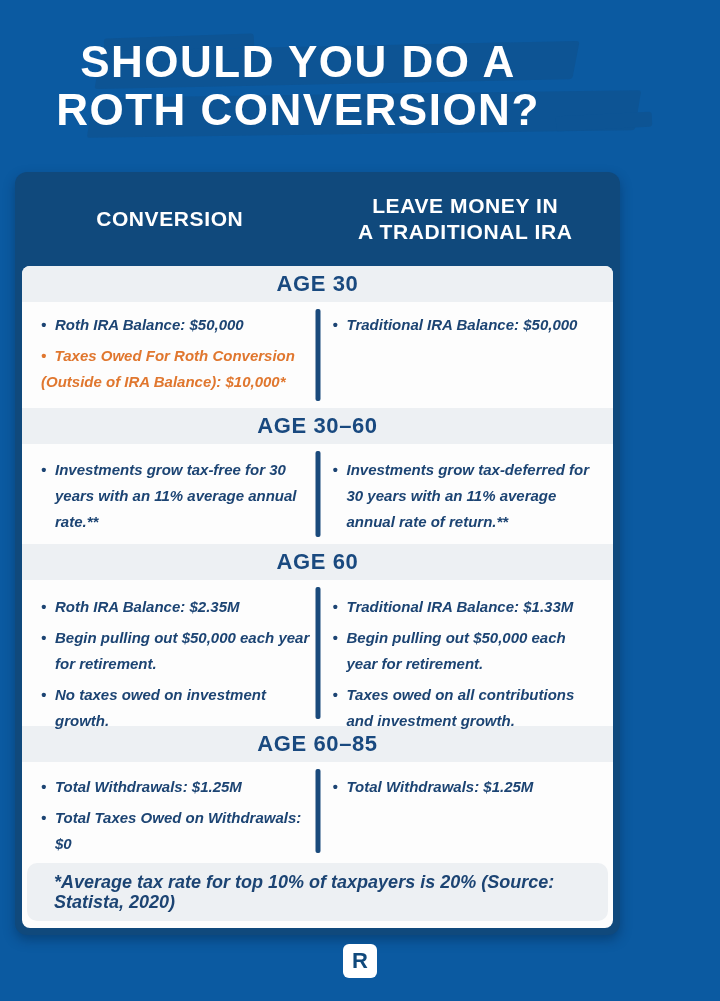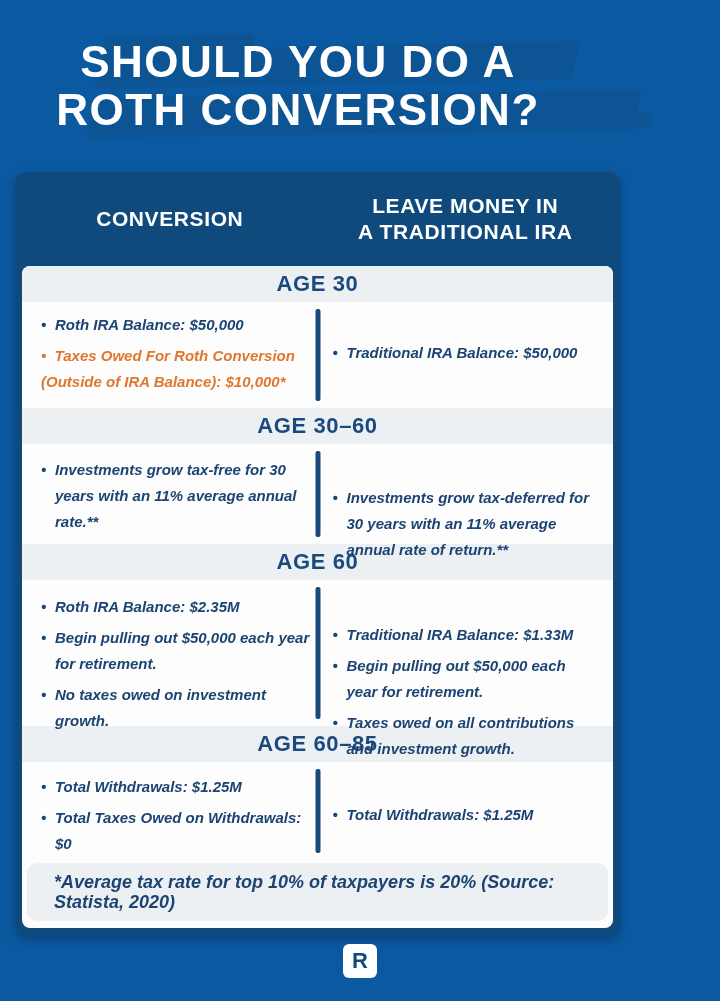--- a/index.html
+++ b/index.html
@@ -54,21 +54,21 @@
     height:36px;background:var(--band);
     display:flex;align-items:center;justify-content:center;
     color:var(--age-navy);font-weight:700;font-size:22px;letter-spacing:0.6px;
   }
   .row{position:relative;display:flex;background:var(--white);}
   .row .divider{
     position:absolute;left:50%;transform:translateX(-50%);
     top:7px;bottom:7px;width:5px;background:var(--divider);border-radius:2px;
   }
   .cell{width:50%;padding:10px 8px 6px 19px;}
-  .cell.right{padding-left:15px;padding-right:16px;margin-top:28px;}
+  .cell.right{padding-left:15px;padding-right:16px;}
   .bullet{
     display:flex;
     color:var(--text-navy);
     font-style:italic;font-weight:700;font-size:15px;line-height:26px;
     margin-bottom:5px;
   }
   .bullet[data-color="orange"]{color:var(--orange);}
   .bullet .marker{flex:0 0 14px;}
   .bullet .marker::before{content:"\2022";}
   .bullet.flat{display:block;}

